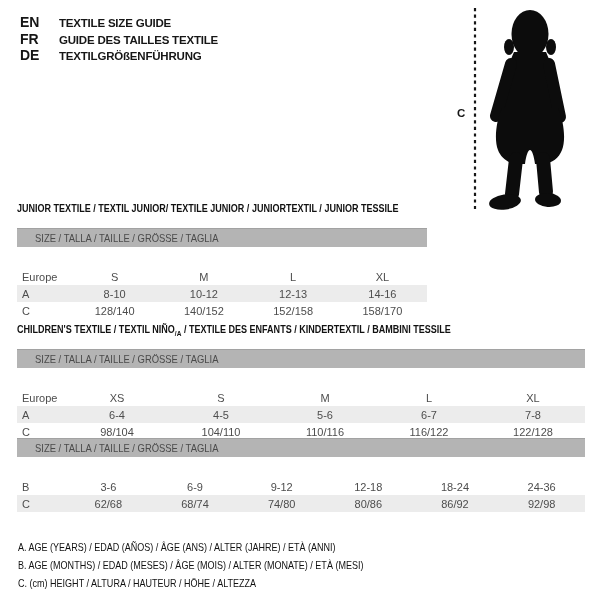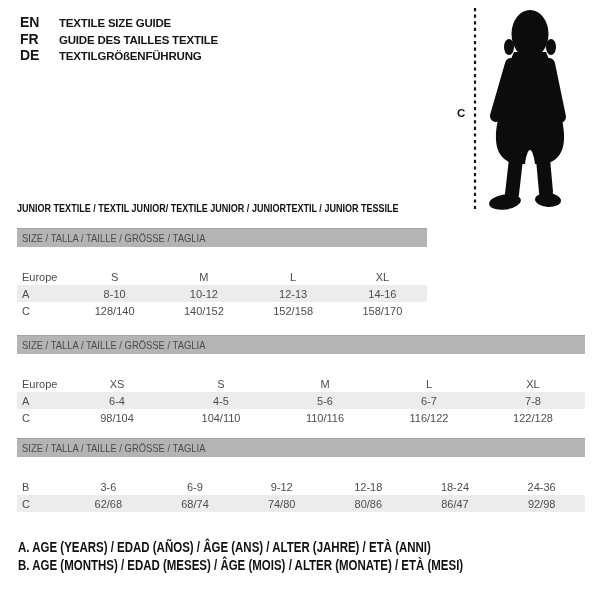--- a/index.html
+++ b/index.html
@@ -21,32 +21,32 @@
   #sec1 { top:201px; width:410px; }
   #sec2 { top:322px; width:568px; }
   #sec3 { top:427px; width:568px; }
   .sec-title { height:14px; line-height:14px; white-space:nowrap; font-weight:700; font-size:11px; color:#111; }
   .sec-title .squeeze { display:inline-block; transform:scaleX(0.82); transform-origin:0 50%; white-space:nowrap; }
   .sec-title sub { font-size:8px; }
   #sec3 .titles { height:30px; }
   #sec3 .titles .sec-title { height:15px; line-height:15px; }
   .sizebar {
     margin-top:13px; height:19px; line-height:18px; background:#b4b4b4;
-    border-top:1px solid #a2a2a2; padding-left:5px; font-size:11.5px; color:#4a4a4a;
+    border-top:1px solid #a2a2a2; padding-left:18px; font-size:11.5px; color:#4a4a4a;
     white-space:nowrap; overflow:hidden;
   }
   #sec3 .sizebar { margin-top:11px; }
   .sizebar .squeeze { display:inline-block; transform:scaleX(0.82); transform-origin:0 50%; }
   table.size-table { width:100%; border-collapse:collapse; table-layout:fixed;margin-top:21px; }
   table.size-table td { height:17px; font-size:11px; color:#4d4d4d; text-align:center; padding:0; white-space:nowrap; }
   table.size-table td.lbl { text-align:left; padding-left:5px; }
   tr.shade { background:#ececec; }
   
   .footnotes { position:absolute; left:18px; top:538px; }
-  .footnote { height:18.2px; line-height:18.2px; font-size:14px; font-weight:700; color:#111; white-space:nowrap; }
+  .footnote { height:18.2px; line-height:18.2px; font-size:11px; font-weight:400; color:#111; white-space:nowrap; }
   .footnote .squeeze { display:inline-block; transform:scaleX(0.82); transform-origin:0 50%; white-space:nowrap; }
 </style>
 </head>
 <body>
 
 <div class="canvas">
 
   <div class="lang-block">
     <div class="lang-row">
       <span class="lang-code">EN</span>
@@ -115,20 +115,23 @@
         <td>128/140</td>
         <td>140/152</td>
         <td>152/158</td>
         <td>158/170</td>
       </tr>
     </tbody>
       </table>
   </div>
 
   <div class="section" id="sec2">
+    <div class="sec-title">
+      <span class="squeeze"><span>CHILDREN'S TEXTILE / TEXTIL NIÑO</span><sub>/A</sub><span> / TEXTILE DES ENFANTS / KINDERTEXTIL / BAMBINI TESSILE</span></span>
+    </div>
     <div class="sizebar">
       <span class="squeeze">SIZE / TALLA / TAILLE / GRÖSSE / TAGLIA</span>
     </div>
     <table class="size-table">
       <colgroup>
           <col style="width:48px">
           <col>
           <col>
           <col>
           <col>
@@ -186,25 +189,26 @@
         <td>12-18</td>
         <td>18-24</td>
         <td>24-36</td>
       </tr>
       <tr class="shade">
         <td class="lbl">C</td>
         <td>62/68</td>
         <td>68/74</td>
         <td>74/80</td>
         <td>80/86</td>
-        <td>86/47</td>
+        <td>86/92</td>
         <td>92/98</td>
       </tr>
     </tbody>
       </table>
   </div>
 
   <div class="footnotes">
     <div class="footnote"><span class="squeeze">A. AGE (YEARS) / EDAD (AÑOS) / ÂGE (ANS) / ALTER (JAHRE) / ETÀ (ANNI)</span></div>
     <div class="footnote"><span class="squeeze">B. AGE (MONTHS) / EDAD (MESES) / ÂGE (MOIS) / ALTER (MONATE) / ETÀ (MESI)</span></div>
+    <div class="footnote"><span class="squeeze">C. (cm) HEIGHT / ALTURA / HAUTEUR / HÖHE / ALTEZZA</span></div>
   </div>
 
 </div>
 
 </body></html>

